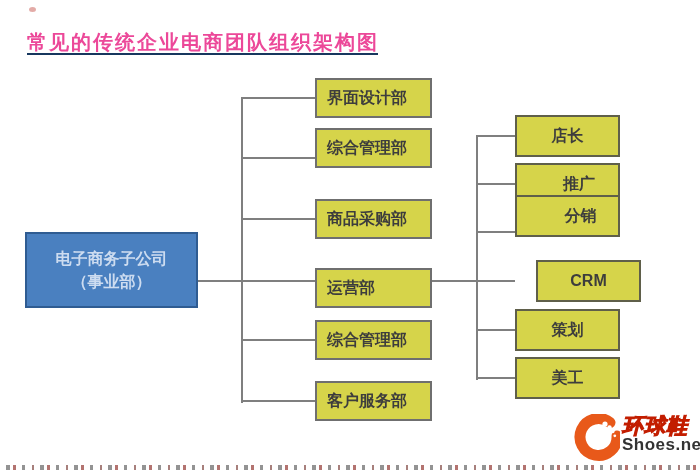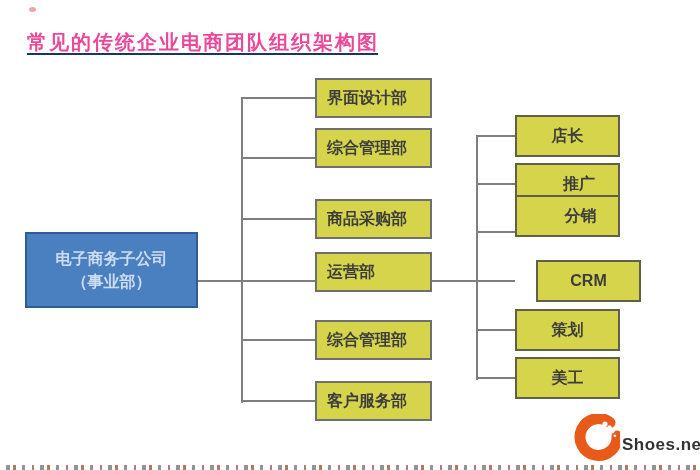--- a/index.html
+++ b/index.html
@@ -88,35 +88,36 @@
 <div class="abs line" style="left:476px;top:135px;width:2px;height:245px;"></div>
 <div class="abs line" style="left:477px;top:135px;width:38px;height:2px;"></div>
 <div class="abs line" style="left:477px;top:183px;width:38px;height:2px;"></div>
 <div class="abs line" style="left:477px;top:231px;width:38px;height:2px;"></div>
 <div class="abs line" style="left:477px;top:329px;width:38px;height:2px;"></div>
 <div class="abs line" style="left:477px;top:377px;width:38px;height:2px;"></div>
 
 <div class="abs dept-box" style="top:78px;">界面设计部</div>
 <div class="abs dept-box" style="top:128px;">综合管理部</div>
 <div class="abs dept-box" style="top:199px;">商品采购部</div>
-<div class="abs dept-box" style="top:252px;">运营部</div>
+<div class="abs dept-box" style="top:268px;">运营部</div>
 <div class="abs dept-box" style="top:320px;">综合管理部</div>
 <div class="abs dept-box" style="top:381px;">客户服务部</div>
 
 <div class="abs sub-box" style="top:115px;">店长</div>
 <div class="abs sub-box" style="top:163px;padding-left:23px;">推广</div>
 <div class="abs sub-box" style="top:195px;padding-left:26px;">分销</div>
 <div class="abs sub-box" style="top:260px;margin-left:21px;">CRM</div>
 <div class="abs sub-box" style="top:309px;">策划</div>
 <div class="abs sub-box" style="top:357px;">美工</div>
 
 <div class="abs logo">
   <svg class="abs" style="left:0;top:2px;" width="48" height="48" viewBox="0 0 48 48">
     <path d="M 38 8.5 A 18.5 18.5 0 1 0 45 22" fill="none" stroke="#e8591a" stroke-width="11" stroke-linecap="round"></path>
     <circle cx="33" cy="10" r="2.6" fill="#ffffff"></circle>
     <circle cx="37.5" cy="13.5" r="2.2" fill="#ffffff"></circle>
     <circle cx="40.8" cy="17.5" r="1.8" fill="#ffffff"></circle>
     <circle cx="42.8" cy="21.8" r="1.4" fill="#ffffff"></circle>
   </svg>
+  <div class="abs brand-cn">环球鞋</div>
   <div class="abs brand-en">Shoes.ne</div>
 </div>
 
 <div class="abs clipped-caption"></div>
 
 </body></html>

